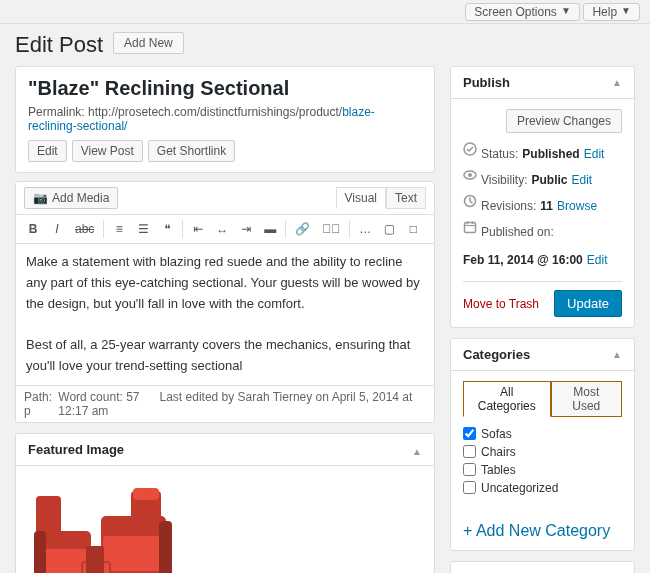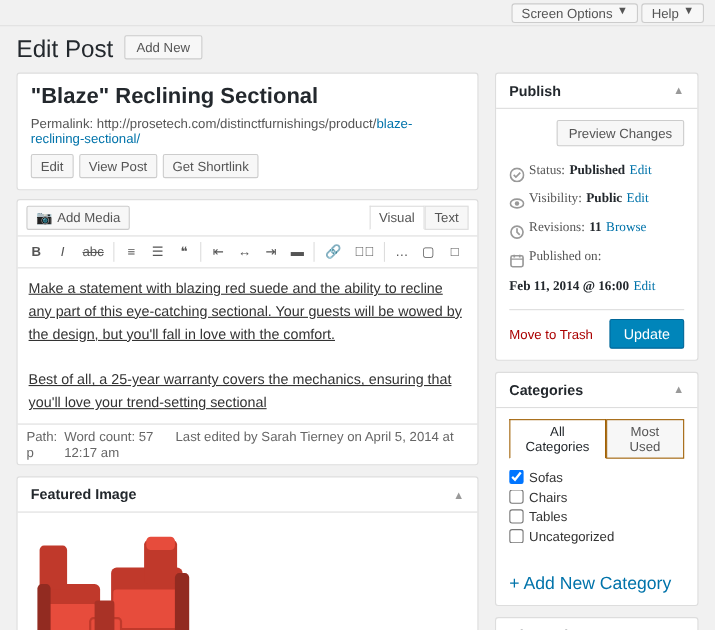--- a/index.html
+++ b/index.html
@@ -169,21 +169,20 @@
       min-width: 22px;
       text-align: center;
     }
     .fmt-sep { width: 1px; height: 18px; background: #ddd; margin: 0 2px; }
     .editor-content {
       padding: 8px 10px;
       min-height: 100px;
       font-size: 13px;
       line-height: 1.6;
       color: #333;
-      text-decoration: underline;
     }
     .editor-footer {
       border-top: 1px solid #ddd;
       padding: 4px 8px;
       font-size: 12px;
       color: #666;
       display: flex;
       justify-content: space-between;
     }
 
@@ -334,26 +333,25 @@
 
     
     .chevron-icon {
       font-size: 10px;
       color: #999;
     }
 
     
     .pub-row {
       display: flex;
-      align-items: flex-end;
+      align-items: flex-start;
       gap: 4px;
       font-size: 12px;
       color: #555;
       padding: 1px 0;
-      font-family: Liberation Serif, serif;
     }
     .pub-row strong { color: #23282d; }
   </style>
 </head>
 <body>
 
 <div class="top-bar">
   <button class="top-bar-btn">
     <span>Screen Options</span>
     <span style="font-size:10px;">▼</span>

